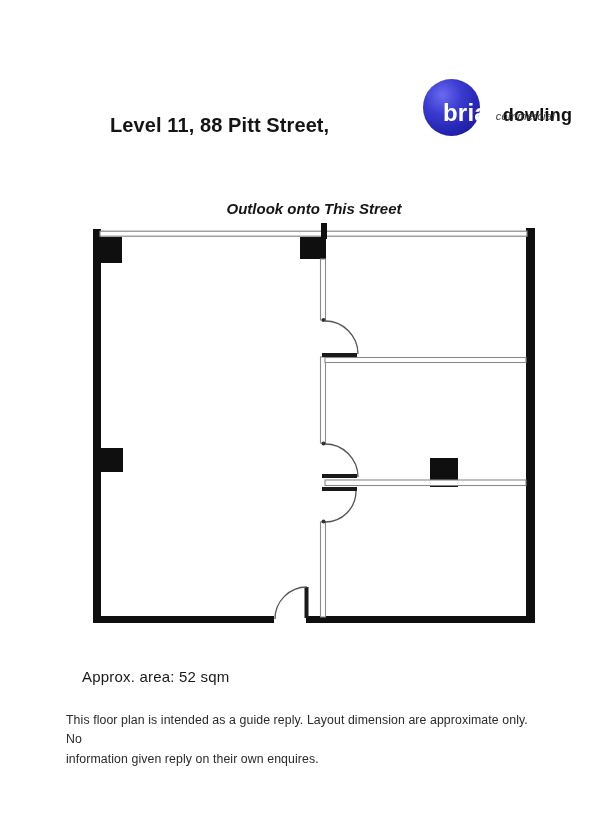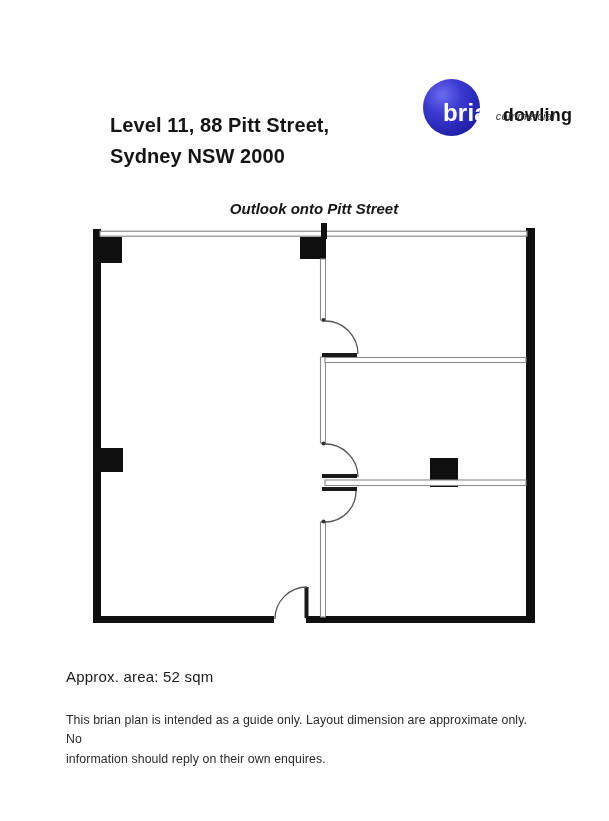--- a/index.html
+++ b/index.html
@@ -32,48 +32,47 @@
   }
   
   .outlook{
     position:absolute;left:93px;top:200px;width:442px;text-align:center;
     font-size:15px;font-weight:bold;font-style:italic;color:#151515;
   }
   
   .plan{position:absolute;left:80px;top:215px;}
   
   .area{
-    position:absolute;left:66px;top:668px;
+    position:absolute;left:82px;top:668px;
     font-size:15px;color:#1a1a1a;letter-spacing:0.2px;
   }
   
   .disclaimer{
     position:absolute;left:66px;top:711px;width:480px;
     font-size:12.3px;color:#2a2a2a;line-height:19.3px;letter-spacing:0.1px;
   }
 </style>
 </head>
 <body>
 
 <div id="page">
 
   <div class="address">
     <div>Level 11, 88 Pitt Street,</div>
-    <div>Sydney NSW 2000</div>
   </div>
 
   <div class="logo">
     <div class="logo-sphere"></div>
     <div class="logo-text">
       <span class="logo-brian">brian</span><span class="logo-dowling">dowling</span>
     </div>
     <div class="logo-commercial">commercial</div>
   </div>
 
-  <div class="outlook">Outlook onto Pitt Street</div>
+  <div class="outlook">Outlook onto This Street</div>
 
   <svg class="plan" width="470" height="420" viewBox="80 215 470 420" xmlns="http://www.w3.org/2000/svg">
     <g fill="#0f0f0f" stroke="none">
 
       <rect x="93" y="229" width="8" height="394"></rect>
 
       <rect x="526" y="228" width="9" height="395"></rect>
 
       <rect x="93" y="616" width="181" height="7"></rect>
       <rect x="306" y="616" width="229" height="7"></rect>
@@ -116,17 +115,17 @@
     <g fill="#333333">
       <circle cx="323.5" cy="320" r="2"></circle>
       <circle cx="323.5" cy="443.5" r="2"></circle>
       <circle cx="323.5" cy="521.5" r="2"></circle>
     </g>
   </svg>
 
   <div class="area">Approx. area: 52 sqm</div>
 
   <div class="disclaimer">
-    <div>This brian plan is intended as a guide only. Layout dimension are approximate only. No</div>
-    <div>information should reply on their own enquires.</div>
+    <div>This floor plan is intended as a guide reply. Layout dimension are approximate only. No</div>
+    <div>information given reply on their own enquires.</div>
   </div>
 
 </div>
 
 </body></html>

